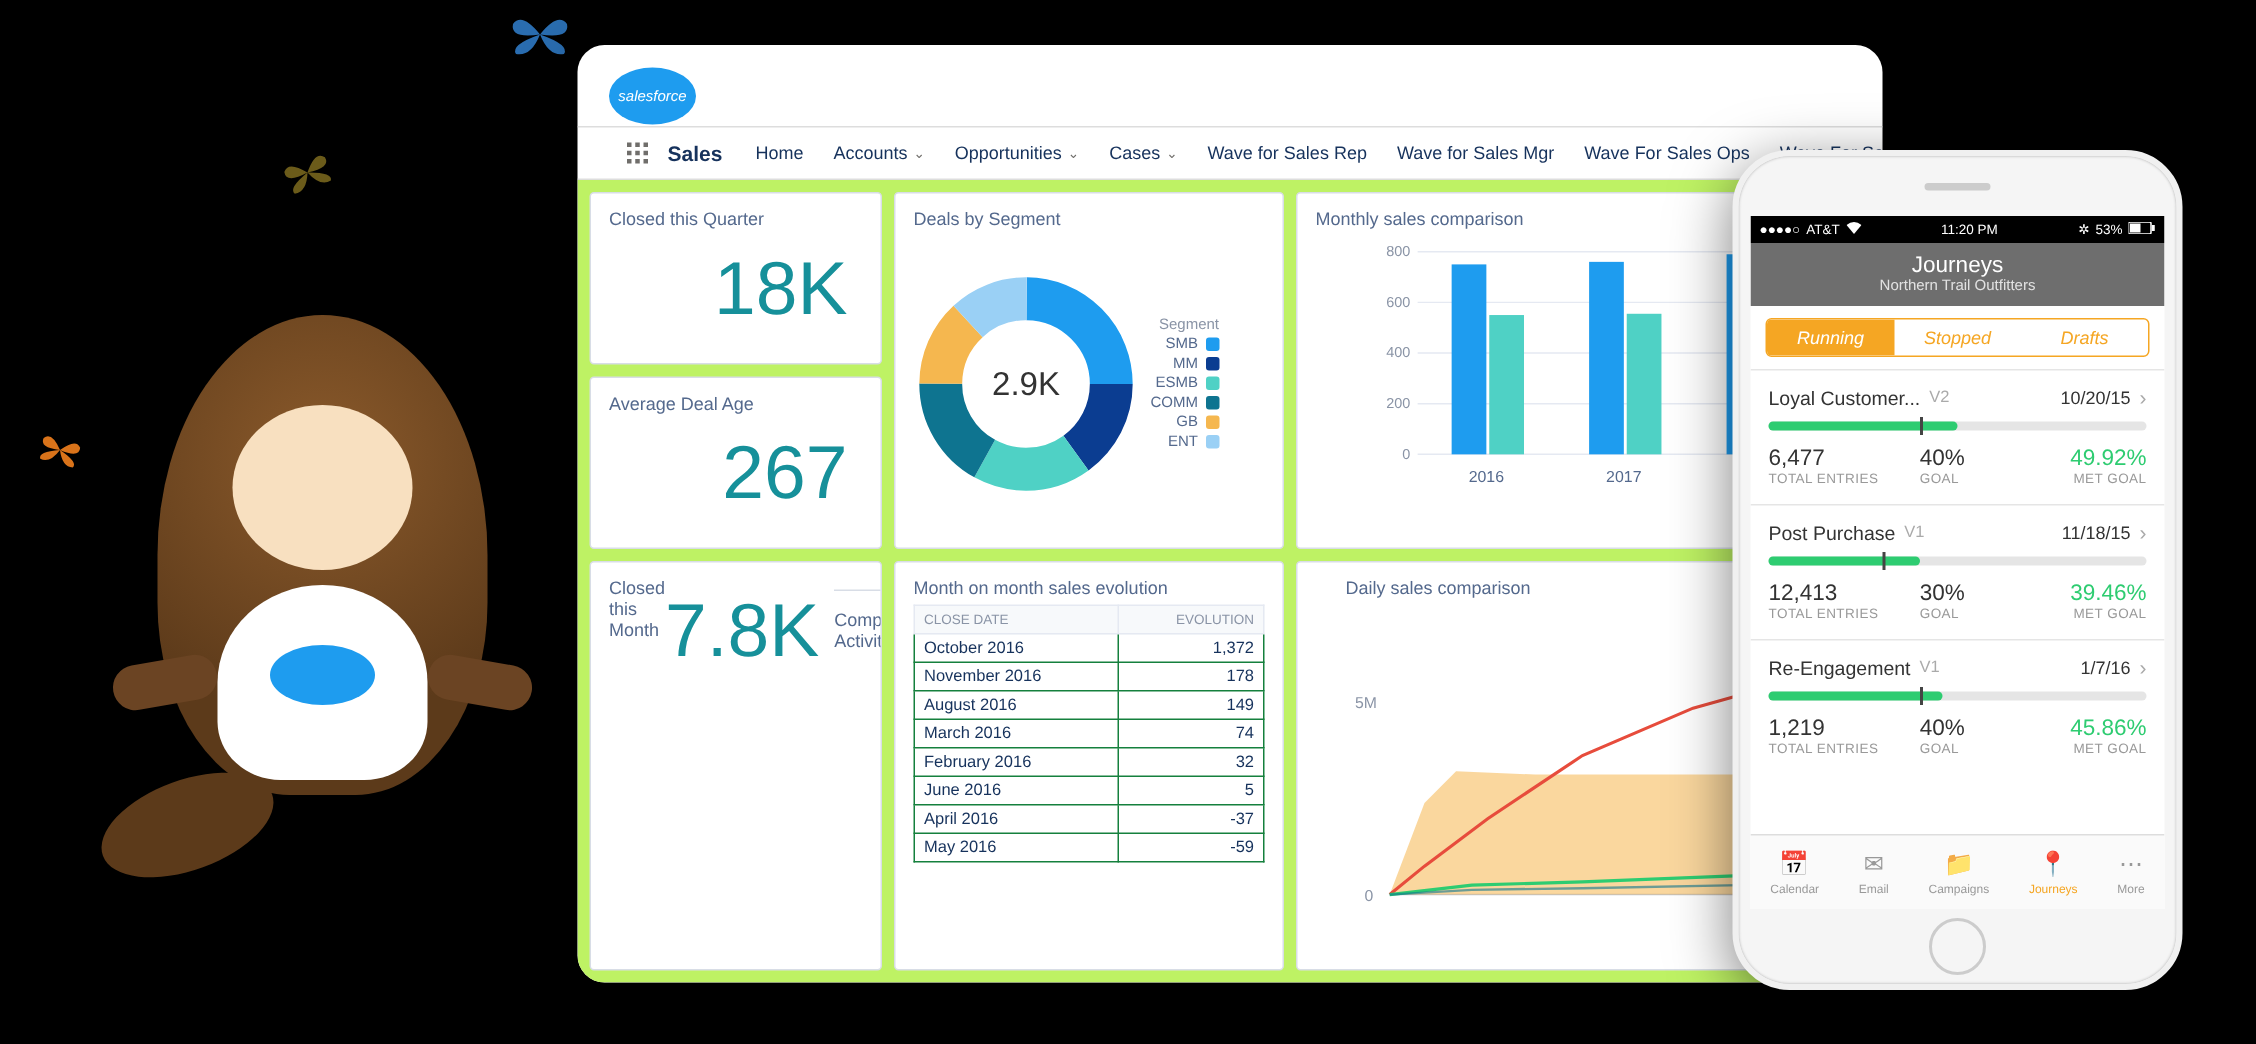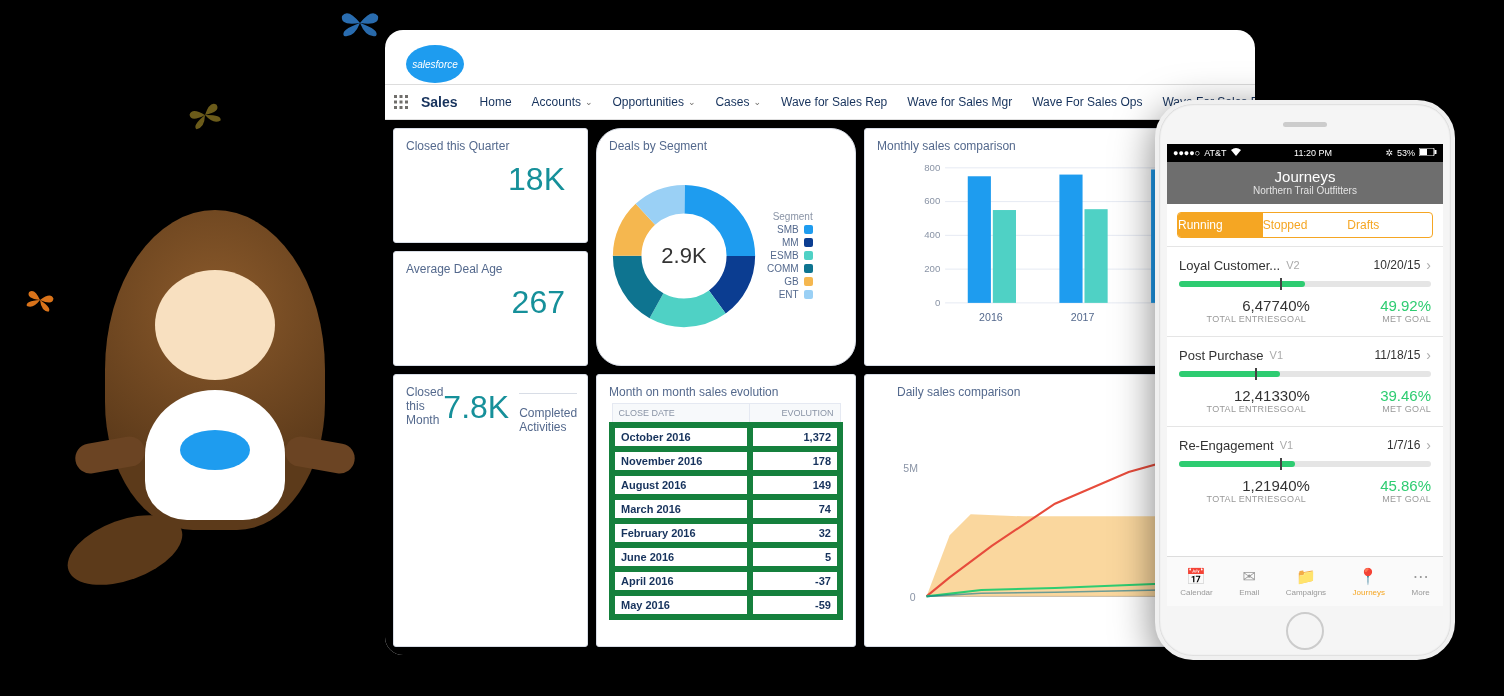--- a/index.html
+++ b/index.html
@@ -61,52 +61,52 @@
     display:flex; align-items:center; justify-content:center;
   }
   .sf-cloud {
     width:58px; height:38px; background:#1e9cef; border-radius:50%;
     display:flex; align-items:center; justify-content:center;
     color:#fff; font-size:10px; font-style:italic; font-weight:500;
   }
   .nav {
     position:absolute; top:54px; left:0; right:0; height:36px;
     border-top:1px solid #ddd; border-bottom:1px solid #ddd;
-    display:flex; align-items:stretch; padding:0 0;
+    display:flex; align-items:stretch; padding:0 24px;
     font-size:12px; color:#16325c;
   }
   .nav .apps-icon { display:flex; align-items:center; padding:0 8px; color:#706e6b; }
   .nav .app-name { display:flex; align-items:center; padding:0 12px 0 4px; font-weight:600; font-size:14px; color:#16325c; }
   .nav .item { display:flex; align-items:center; padding:0 10px; gap:4px; white-space:nowrap; cursor:pointer; }
   .nav .chev { font-size:9px; color:#706e6b; }
 
   .dash {
     position:absolute; top:90px; left:0; right:0; bottom:0;
-    background:#000000;
+    background:#bef264;
     padding:8px;
     display:grid;
     grid-template-columns: 195px 260px 1fr;
     grid-template-rows: 115px 115px 1fr;
     gap:8px;
     font-size:12px;
   }
   .card {
     background:#fff; border:1px solid #d8dde6; border-radius:3px;
     padding:10px 12px; overflow:hidden;
   }
   .card h4 { font-size:12px; font-weight:400; color:#54698d; margin-bottom:4px; }
-  .big-num { font-size:32px; font-weight:400; color:#16909a; text-align:right; padding-right:10px; line-height:1.4; }
+  .big-num { font-size:50px; font-weight:400; color:#16909a; text-align:right; padding-right:10px; line-height:1.4; }
 
   .c-closed-q   { grid-column:1; grid-row:1; }
   .c-avg-age    { grid-column:1; grid-row:2; }
   .c-closed-m   { grid-column:1; grid-row:3; display:flex; flex-direction:row; }
   .c-closed-m .big-num { flex:0 0 auto; }
   .c-activities { margin-top:8px; border-top:1px solid #d8dde6; padding-top:8px;}
   .c-activities h4 { margin-top:4px;}
-  .c-segment    { grid-column:2; grid-row:1 / span 2; position:relative;border-radius:25px; }
+  .c-segment    { grid-column:2; grid-row:1 / span 2; position:relative; }
   .c-evolution  { grid-column:2; grid-row:3; }
   .c-monthly    { grid-column:3; grid-row:1 / span 2; }
   .c-daily      { grid-column:3; grid-row:3;padding-left:32px; }
 
   
   .donut-wrap { display:flex; align-items:center; gap:8px; height:calc(100% - 18px); }
   .donut { position:relative; width:150px; height:150px; flex:0 0 auto; }
   .donut svg { width:100%; height:100%; }
   .donut .center {
     position:absolute; inset:0; display:flex; align-items:center; justify-content:center;
@@ -117,21 +117,21 @@
   .legend .row { display:flex; align-items:center; justify-content:flex-end; gap:5px; margin:2px 0; }
   .legend .sw { width:9px; height:9px; border-radius:2px; }
 
   
   .bars { position:relative; height:170px; padding:6px 4px 0 34px; }
 
   
   .evo-table { width:100%; font-size:11px; border-collapse:collapse; margin-top:4px; }
   .evo-table th { text-align:left; font-weight:400; color:#8a94a6; font-size:9px; padding:4px 6px; background:#f7f9fb; border:1px solid #e5e9f2;}
   .evo-table th:last-child, .evo-table td:last-child { text-align:right; }
-  .evo-table td { padding:3px 6px; border:6px solid #15803d; color:#16325c;font-weight:bold; }
+  .evo-table td { padding:3px 6px; border:1px solid #15803d; color:#16325c; }
 
   
   .daily { height:calc(100% - 18px); }
   .daily svg { width:100%; height:100%; }
 
   
   .phone {
     position:absolute; left:1155px; top:100px;
     width:300px; height:560px;
     background:#f5f5f5;
@@ -160,38 +160,38 @@
   .statusbar .left, .statusbar .right { display:flex; gap:4px; align-items:center; }
   .p-header {
     background:#6e6e6e; color:#fff; text-align:center; padding:6px 0 8px;
   }
   .p-header .title { font-size:15px; }
   .p-header .sub { font-size:10px; opacity:.8; }
   .seg-ctrl {
     display:flex; margin:8px 10px; border:1px solid #f5a623; border-radius:4px;
     overflow:hidden; font-size:12px;
   }
-  .seg-ctrl .seg { flex:1; padding:5px 0; color:#f5a623; cursor:pointer;}
+  .seg-ctrl .seg { flex:1; text-align:center; padding:5px 0; color:#f5a623; cursor:pointer;font-style:italic;}
   .seg-ctrl .seg.active { background:#f5a623; color:#fff; }
   .journey {
     border-top:1px solid #e5e5e5; padding:10px 12px 12px;
   }
   .journey .jhead { display:flex; align-items:center; gap:6px; font-size:13px;}
   .journey .jname { color:#333; }
   .journey .jver { color:#aaa; font-size:11px; }
   .journey .jdate { margin-left:auto; color:#333; font-size:12px;}
   .journey .chev-r { color:#aaa; font-size:14px; }
   .journey .bar { height:6px; background:#e5e5e5; border-radius:3px; margin:8px 0 10px; position:relative;}
   .journey .bar .fill { position:absolute; inset:0 auto 0 0; background:#2ecc71; border-radius:3px;}
   .journey .bar .mark { position:absolute; top:-3px; bottom:-3px; width:2px; background:#444;}
   .journey .stats { display:flex; font-size:10px; }
   .journey .stat { display:flex; flex-direction:column; }
   .journey .stat .val { font-size:15px; color:#333; }
   .journey .stat .lbl { color:#999; font-size:9px; letter-spacing:.3px;}
-  .journey .stat.entries { flex:1.2;align-items:flex-end; }
+  .journey .stat.entries { flex:1.2; }
   .journey .stat.goal { flex:.8; }
   .journey .stat.met { flex:1; text-align:right;}
   .journey .stat.met .val { color:#2ecc71; }
   .p-tabs {
     position:absolute; bottom:0; left:0; right:0; height:50px;
     border-top:1px solid #ddd; background:#fafafa;
     display:flex; align-items:center; justify-content:space-around;
     font-size:8px; color:#999;
   }
   .p-tabs .tab { display:flex; flex-direction:column; align-items:center; gap:2px; cursor:pointer;}

